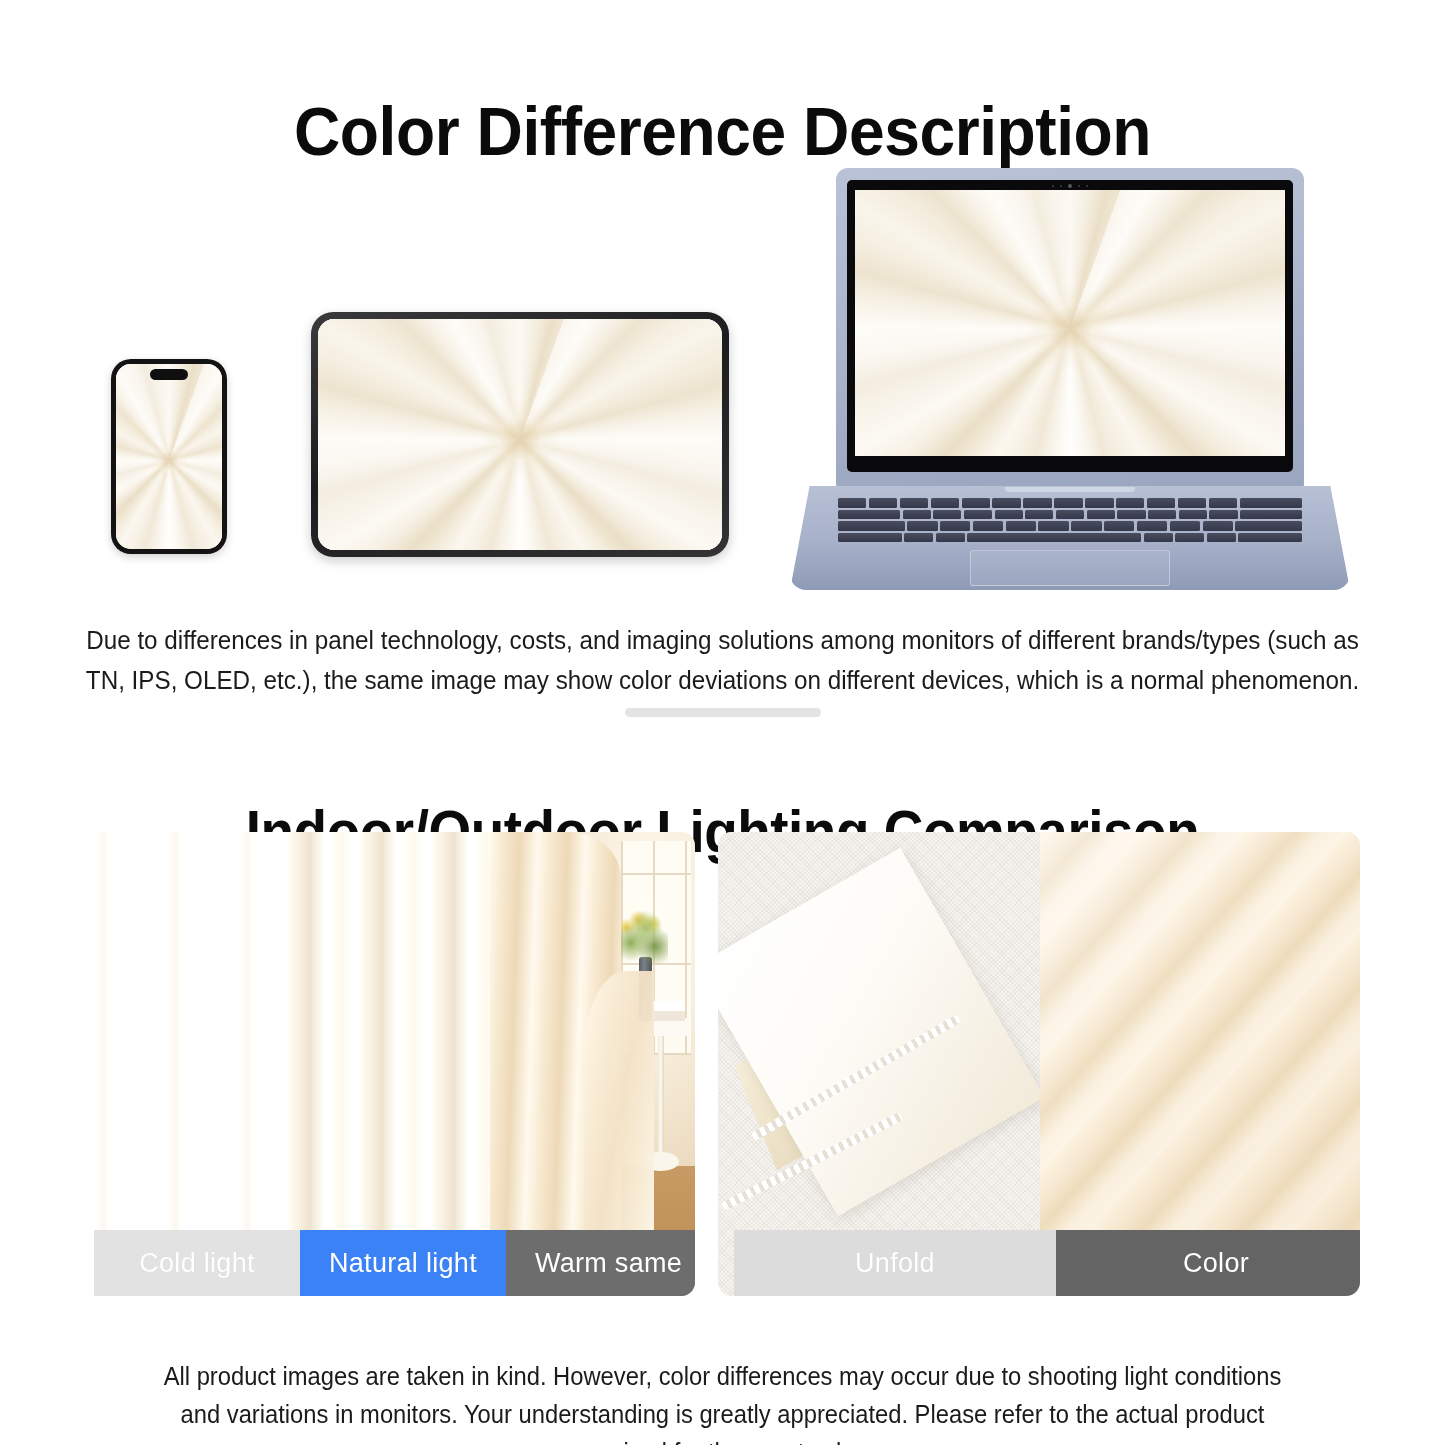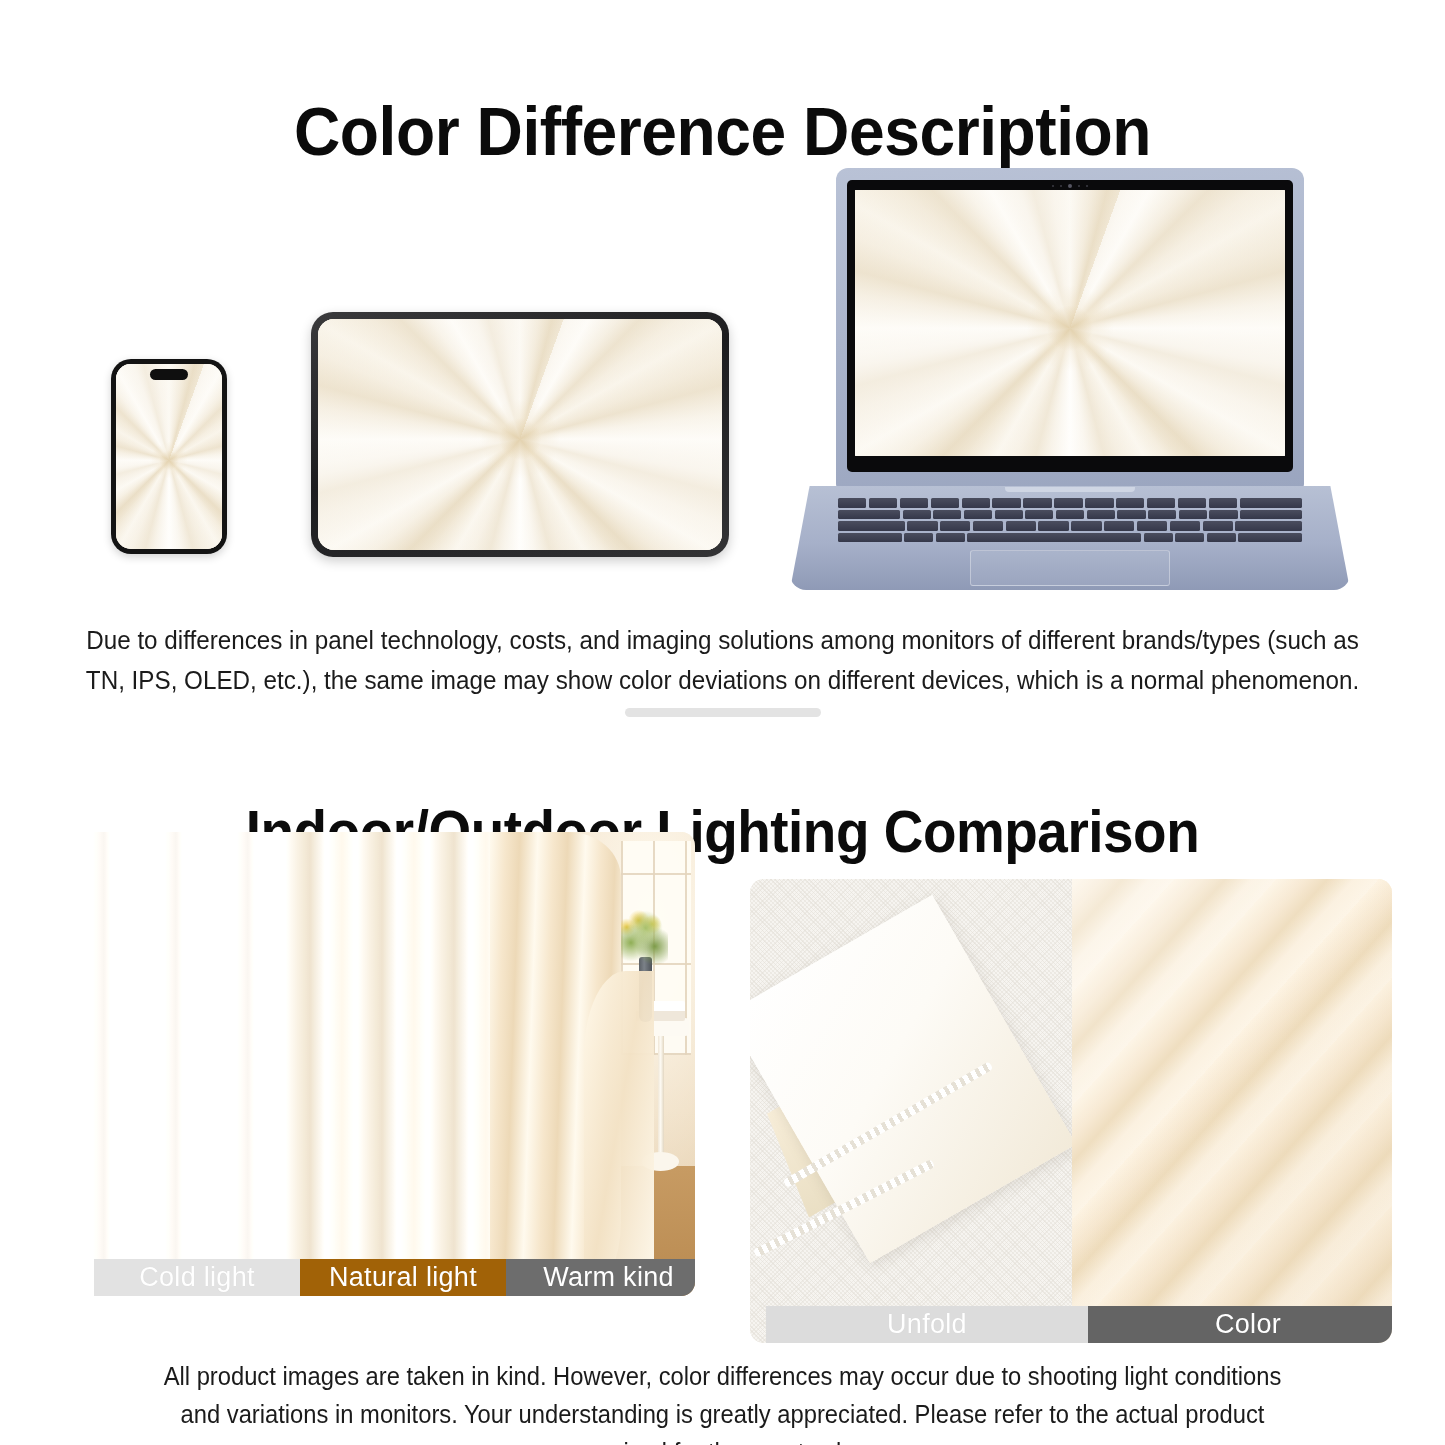--- a/index.html
+++ b/index.html
@@ -271,33 +271,33 @@
 
   
   .panel {
     position: absolute;
     top: 832px;
     height: 464px;
     border-radius: 14px;
     overflow: hidden;
   }
   #panel-lighting { left: 78px; width: 617px; }
-  #panel-fold     { left: 750px; width: 642px; margin-top: 47px; }
+  #panel-fold     { left: 718px; width: 642px; }
 
   .panel-img {
     position: absolute;
     inset: 0;
     display: flex;
   }
   .panel-labels {
     position: absolute;
     left: 0;
     bottom: 0;
     width: 100%;
-    height: 37px;
+    height: 66px;
     display: flex;
     z-index: 5;
     padding-left: 16px;
   }
   .panel-labels .lbl {
     display: flex;
     align-items: center;
     justify-content: center;
     color: #ffffff;
     font-size: 27px;
@@ -625,22 +625,22 @@
       <div class="table-foot"></div>
       <div class="books"></div>
       <div class="vase"></div>
       <div class="foliage"></div>
       <div class="warm-curtain"></div>
       <div class="drape"></div>
     </div>
   </div>
   <div class="panel-labels">
     <div class="lbl" style="flex:0 0 206px;background:#e2e2e2">Cold light</div>
-    <div class="lbl" style="flex:0 0 206px;background:#a16207">Natural light</div>
-    <div class="lbl" style="flex:1 1 auto;background:#6d6d6d">Warm kind</div>
+    <div class="lbl" style="flex:0 0 206px;background:#3b82f6">Natural light</div>
+    <div class="lbl" style="flex:1 1 auto;background:#6d6d6d">Warm same</div>
   </div>
 </div>
 
 <div id="panel-fold" class="panel">
   <div class="panel-img">
     <div id="fold-unfold" class="fold-half">
       <div class="weave"></div>
       <div class="flap-under"></div>
       <div class="flap"></div>
       <div class="serge"></div>

